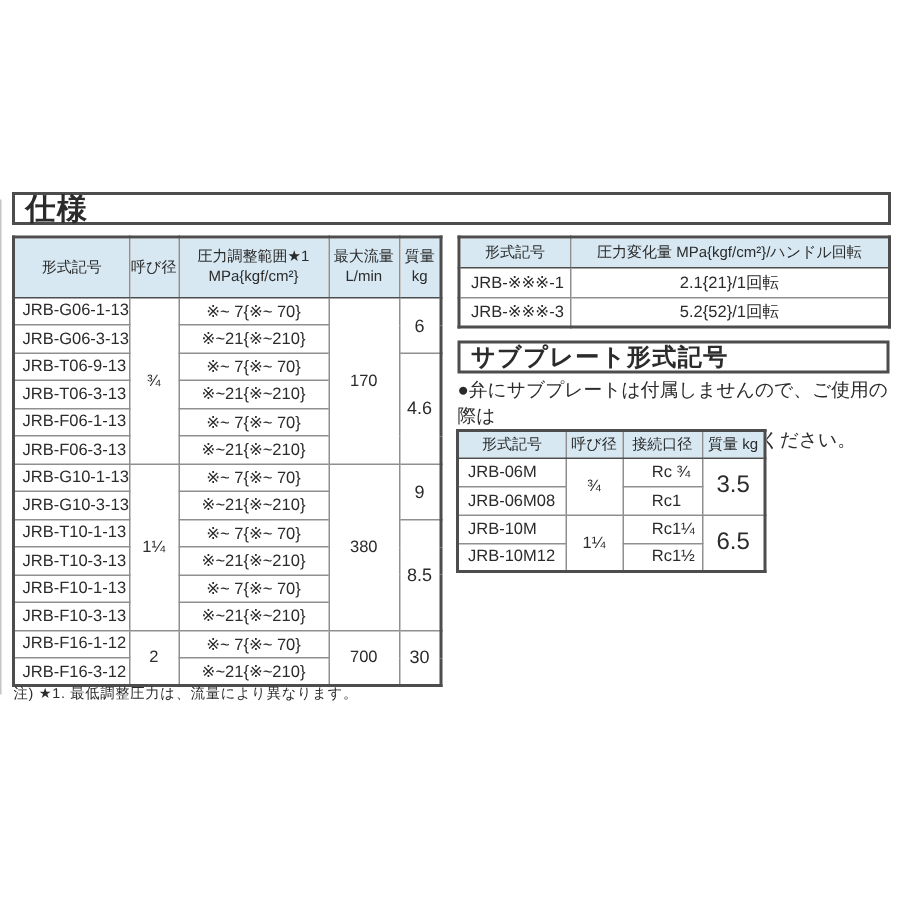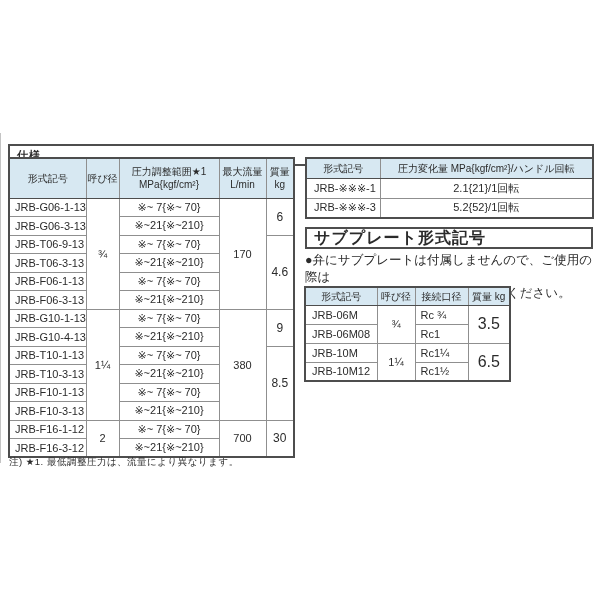--- a/index.html
+++ b/index.html
@@ -20,21 +20,21 @@
   .edge-line{position:absolute;left:0;top:133px;width:1px;height:330px;background:#c4c4c4;}
   .title-bar{
     position:absolute;
     border:2px solid var(--border-dark);
     background:#fff;
     display:flex;align-items:center;
     padding-left:7px;
     font-weight:bold;
     letter-spacing:1px;
   }
-  #spec-title-bar{left:8px;top:144px;width:586px;height:22px;font-size:11px;}
+  #spec-title-bar{left:8px;top:128px;width:586px;height:22px;font-size:20px;}
   #subplate-title-bar{left:305px;top:227px;width:288px;height:22px;font-size:16px;}
   .tblwrap{position:absolute;}
   table{border-collapse:collapse;table-layout:fixed;border:2px solid var(--border-dark);background:#fff;}
   td,th{
     border:1px solid var(--border-mid);
     text-align:center;vertical-align:middle;
     overflow:hidden;white-space:pre;
   }
   th{
     background:var(--header-bg);
@@ -57,21 +57,21 @@
   #pchange-table tbody tr{height:20px;margin-top:24px;}
   #pchange-table tbody td{font-size:11px;}
   #pchange-table td.model{text-align:left;padding-left:7px;}
   
   #subplate-table{left:304px;top:286px;}
   #subplate-table table{width:205px;}
   #subplate-table thead tr{height:18px;}
   #subplate-table tbody tr{height:19px;}
   #subplate-table tbody td{font-size:11px;}
   #subplate-table td.model{text-align:left;padding-left:6px;}
-  #subplate-table td.port{text-align:left;padding-left:5px;margin-top:20px;}
+  #subplate-table td.port{text-align:left;padding-left:19px;margin-top:20px;}
   #subplate-table td.mass{font-size:16px;}
   .footnote{
     position:absolute;left:9px;top:456px;
     font-size:9.5px;letter-spacing:.5px;
   }
   .subplate-note{
     position:absolute;left:305px;top:252px;width:296px;
     font-family:Liberation Serif, serif;
     font-size:12.5px;line-height:1.32;
   }
@@ -134,21 +134,21 @@
         <td>※~21{※~210}</td>
       </tr>
       <tr>
         <td class="model">JRB-G10-1-13</td>
         <td rowspan="6">1¼</td>
         <td>※~ 7{※~ 70}</td>
         <td rowspan="6">380</td>
         <td rowspan="2" class="mass">9</td>
       </tr>
       <tr>
-        <td class="model">JRB-G10-4-13</td>
+        <td class="model">JRB-G10-3-13</td>
         <td>※~21{※~210}</td>
       </tr>
       <tr>
         <td class="model">JRB-T10-1-13</td>
         <td>※~ 7{※~ 70}</td>
         <td rowspan="4" class="mass">8.5</td>
       </tr>
       <tr>
         <td class="model">JRB-T10-3-13</td>
         <td>※~21{※~210}</td>

